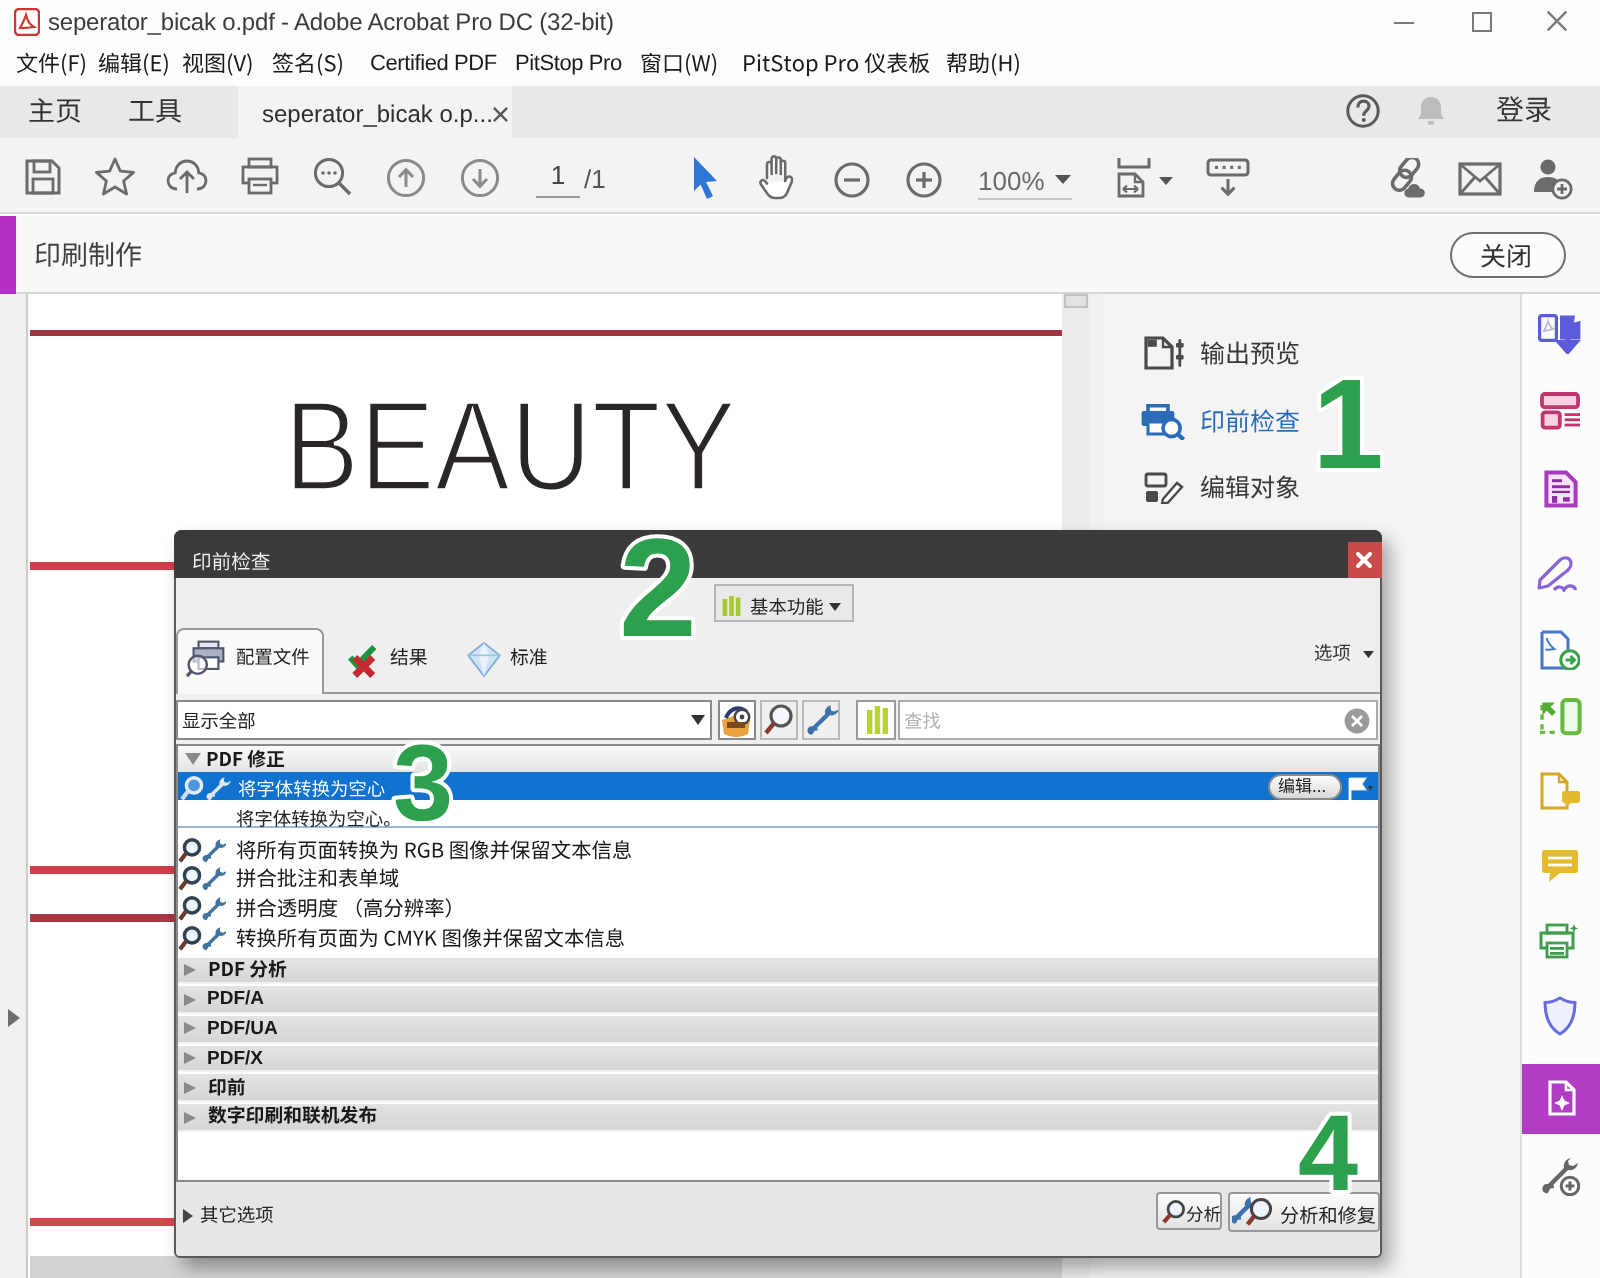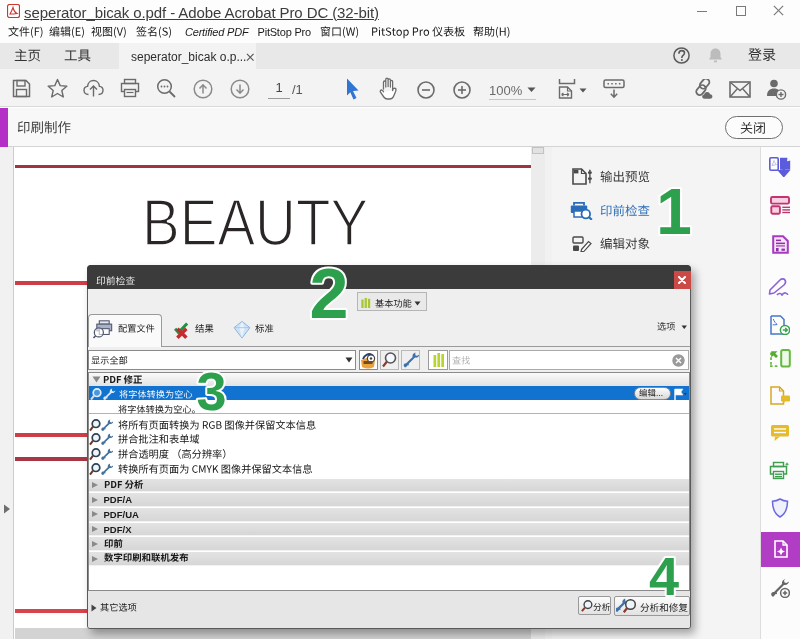--- a/index.html
+++ b/index.html
@@ -13,31 +13,31 @@
 </style>
 </head>
 <body>
 
 <div class="abs" style="left:0;top:0;width:800px;height:23px;background:#fdfdfd;"></div>
 
 <svg class="abs" style="left:7px;top:4px;" width="13" height="14" viewBox="0 0 13 14">
   <rect x="0.5" y="0.5" width="12" height="13" rx="2" fill="#fff" stroke="#c9372f" stroke-width="1.2"></rect>
   <path d="M3 10 C4.5 7.5 5.5 5 6 3.5 C6.5 5.5 8 8.5 10 9.5 C8 9.8 5 10.2 3 10 Z" fill="none" stroke="#c9372f" stroke-width="1.1"></path>
 </svg>
-<div class="abs" style="left:24px;top:3.5px;font-size:15px;letter-spacing:-0.1px;color:#3c3c3c;text-decoration:underline;">seperator_bicak o.pdf - Adobe Acrobat Pro DC (32-bit)</div>
+<div class="abs" style="left:24px;top:3.5px;font-size:12px;letter-spacing:-0.1px;color:#3c3c3c;">seperator_bicak o.pdf - Adobe Acrobat Pro DC (32-bit)</div>
 
 <div class="abs" style="left:697px;top:10.5px;width:10px;height:1.4px;background:#7a7a7a;"></div>
 <div class="abs" style="left:736px;top:5.5px;width:10px;height:10px;border:1.3px solid #7a7a7a;"></div>
 <svg class="abs" style="left:773px;top:5px;" width="11" height="11" viewBox="0 0 13 13">
   <path d="M1 1 L12 12 M12 1 L1 12" stroke="#7a7a7a" stroke-width="1.4"></path>
 </svg>
 
 <div class="abs" style="left:0;top:23px;width:800px;height:19.5px;background:#fdfdfd;"></div>
 
-<div class="abs menu" style="left:185px;font-style:italic;">Certified PDF</div>
+<div class="abs menu" style="left:185px;">Certified PDF</div>
 <div class="abs menu" style="left:257.5px;">PitStop Pro</div>
 
 <div class="abs" style="left:0;top:42.5px;width:800px;height:26px;background:#e8e8e8;"></div>
 <div class="abs" style="left:119px;top:42.5px;width:137px;height:26px;background:#f3f3f3;"></div>
 
 <div class="abs" style="left:131px;top:49.5px;font-size:12px;color:#2e2e2e;">seperator_bicak o.p...</div>
 <svg class="abs" style="left:245.5px;top:52.5px;" width="8.5" height="8.5" viewBox="0 0 9 9">
     <path d="M1 1 L8 8 M8 1 L1 8" stroke="#555" stroke-width="1.2"></path>
   </svg>
 

